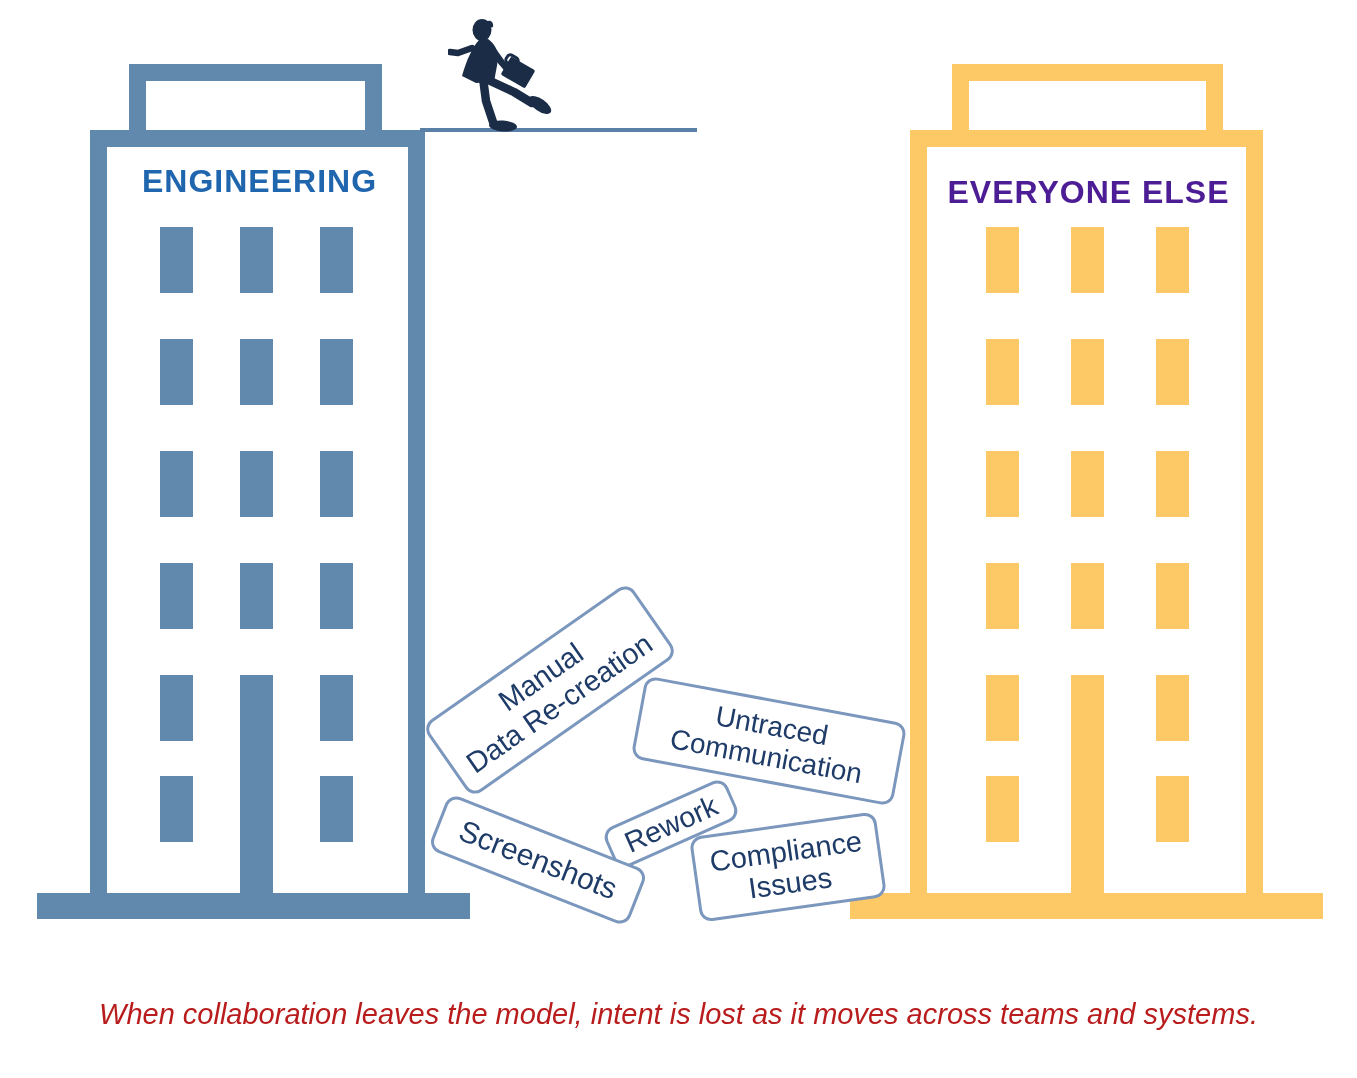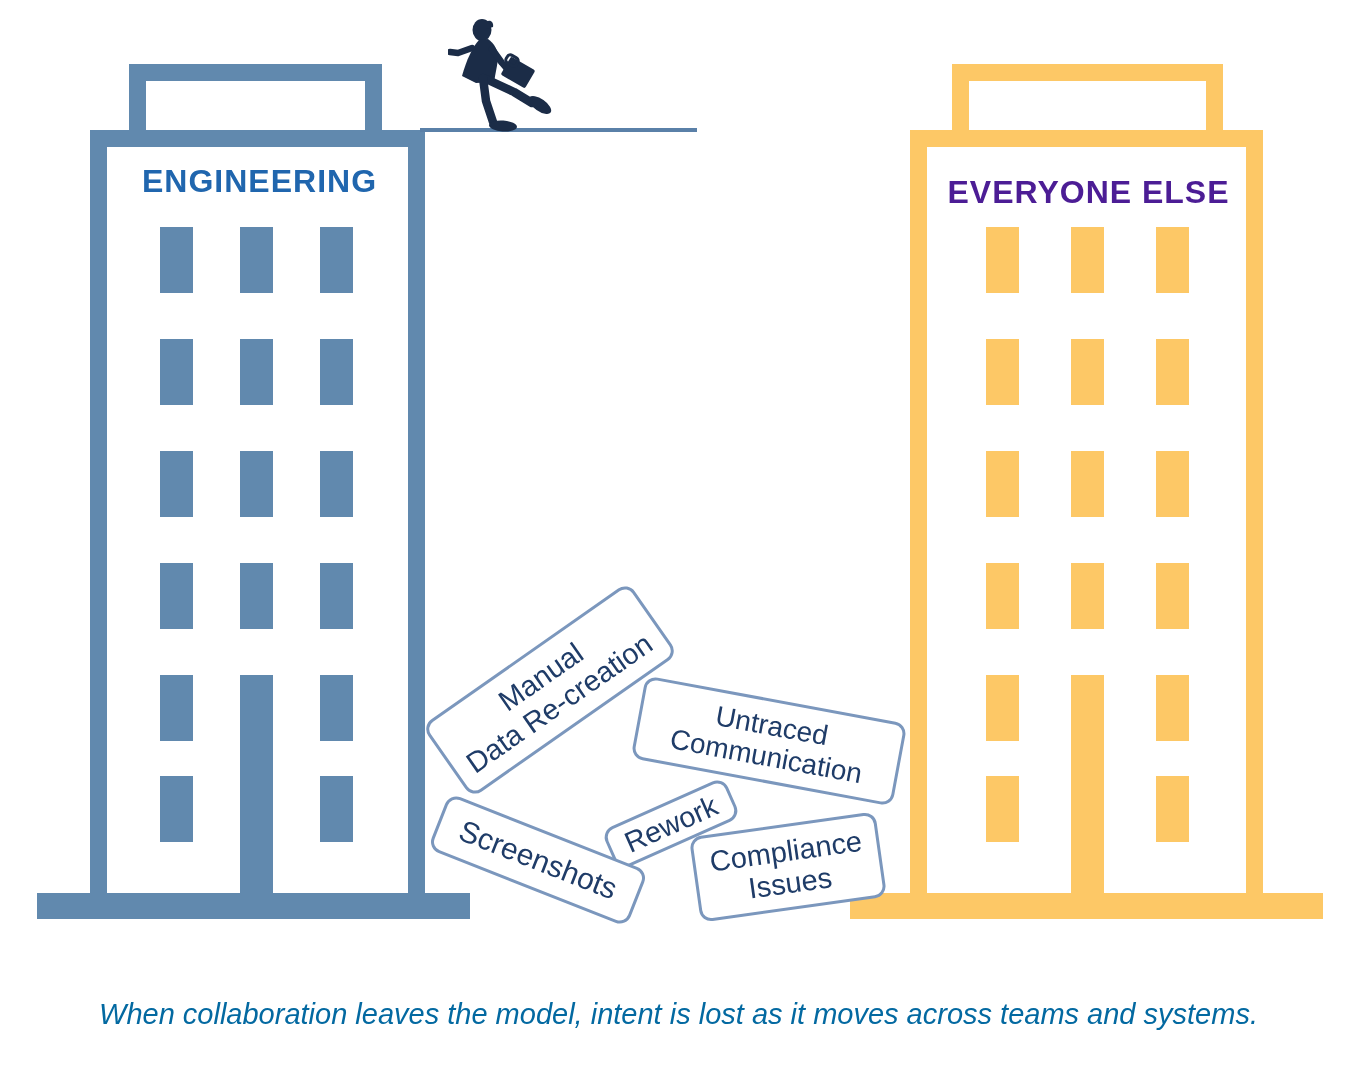--- a/index.html
+++ b/index.html
@@ -37,21 +37,21 @@
   .fbox{position:absolute;box-sizing:border-box;background:#fff;border:3px solid #7b97bd;
     border-radius:12px;color:#1f3c68;display:flex;flex-direction:column;align-items:center;
     justify-content:center;text-align:center;line-height:1.12;white-space:nowrap;}
   .fbox.manual{left:424px;top:646px;width:252px;height:88px;transform:rotate(-35deg);font-size:29px;}
   .fbox.untraced{left:636px;top:699px;width:266px;height:84px;transform:rotate(10.5deg);font-size:28px;}
   .fbox.rework{left:604px;top:802px;width:134px;height:44px;transform:rotate(-24deg);font-size:29px;}
   .fbox.shots{left:431px;top:830px;width:214px;height:60px;transform:rotate(21.5deg);font-size:30px;}
   .fbox.compliance{left:694px;top:824px;width:188px;height:86px;transform:rotate(-8deg);font-size:29px;}
   
   .caption{position:absolute;left:0;right:0;top:998px;text-align:center;font-style:italic;
-    font-size:29px;color:#0369a1;}
+    font-size:29px;color:#b91c1c;}
 </style>
 </head>
 <body>
 
 <div class="canvas">
 
   <div class="roof blue"></div>
   <div class="bldg blue">
     <div class="bldg-label">ENGINEERING</div>
     <div class="wincol c1"></div>

